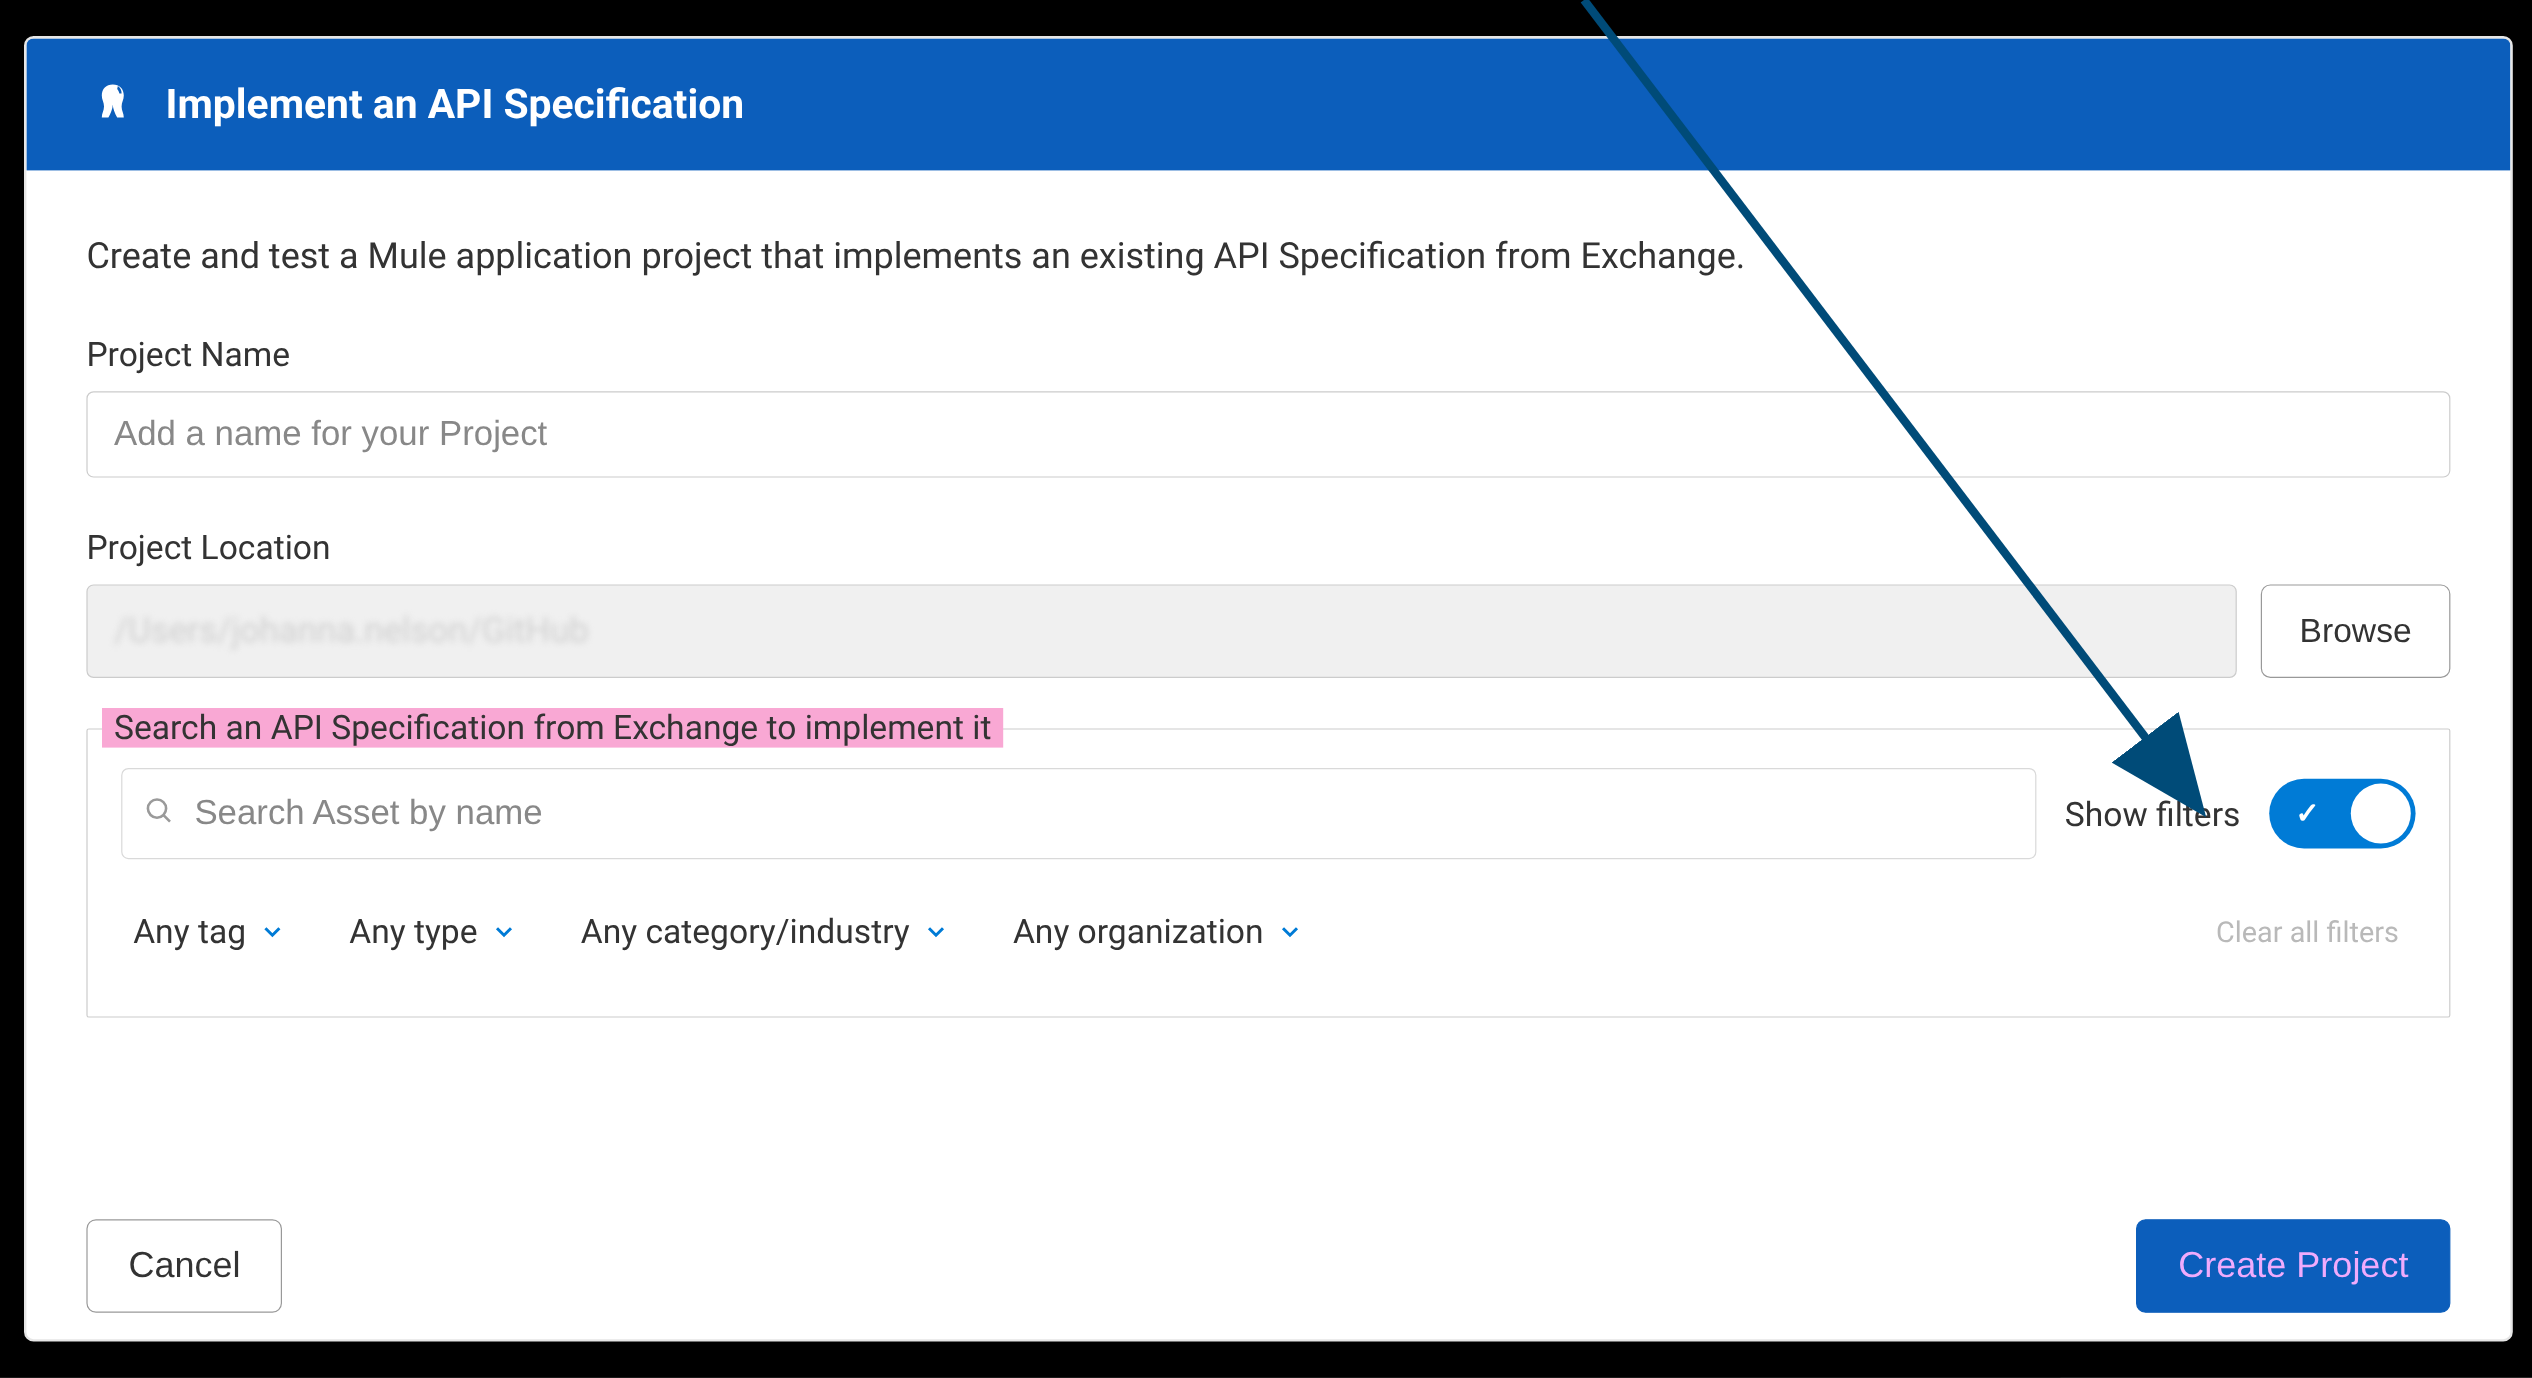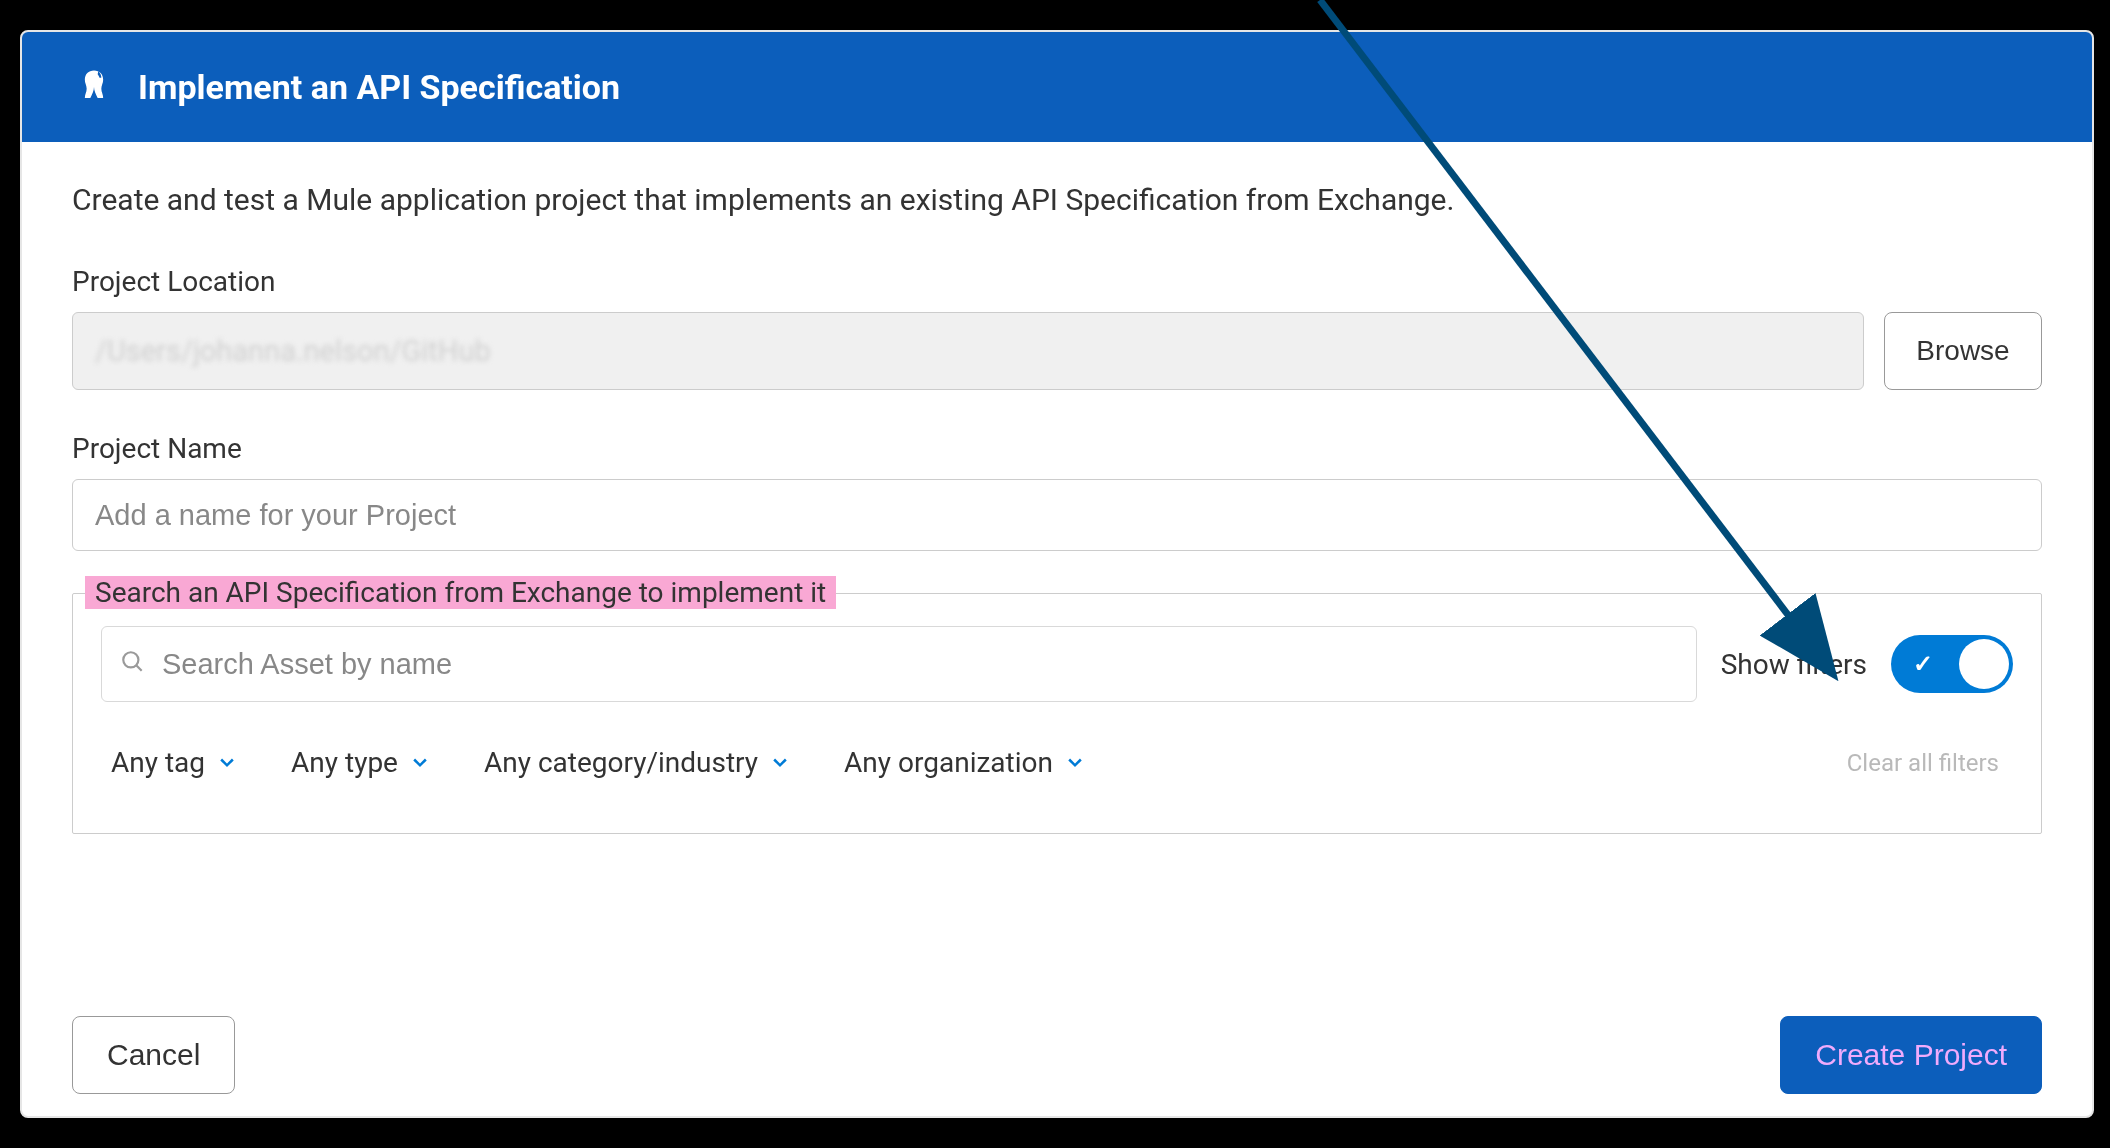--- a/index.html
+++ b/index.html
@@ -47,21 +47,21 @@
     padding-left: 50px;
     gap: 22px;
   }
   .dialog-header svg { display: block; }
   .dialog-title {
     color: #ffffff;
     font-size: 34px;
     font-weight: 700;
   }
   .dialog-body {
-    padding: 38px 50px 0 50px;
+    padding: 52px 50px 0 50px;
     color: var(--text);
     border-radius: 12px;
   }
   .description {
     font-size: 30px;
     color: var(--text);
     margin-bottom: 46px;
     line-height: 1.3;
   }
   .field-label {
@@ -259,34 +259,34 @@
         </svg>
       </span>
       <div class="dialog-title">Implement an API Specification</div>
     </div>
 
     <div class="dialog-body">
 
       <div class="description">Create and test a Mule application project that implements an existing API Specification from Exchange.</div>
 
       <div class="field-block">
+        <div class="field-label">Project Name</div>
+        <input class="text-input" type="text" placeholder="Add a name for your Project" style="">
+      </div>
+
+      <div class="field-block">
         <div class="field-label">Project Location</div>
         <div class="location-row">
           <div class="location-input">
             <span class="location-text">/Users/johanna.nelson/GitHub</span>
           </div>
           <button class="browse-btn">
             <span>Browse</span>
           </button>
         </div>
-      </div>
-
-      <div class="field-block">
-        <div class="field-label">Project Name</div>
-        <input class="text-input" type="text" placeholder="Add a name for your Project" style="">
       </div>
 
       <div class="fieldset">
         <div class="fieldset-legend">Search an API Specification from Exchange to implement it</div>
 
         <div class="search-row">
           <div class="search-box">
             <span>
               <svg width="26" height="26" viewBox="0 0 24 24" fill="none" stroke="#9a9a9a" stroke-width="2">
                 <circle cx="10" cy="10" r="7"></circle>

